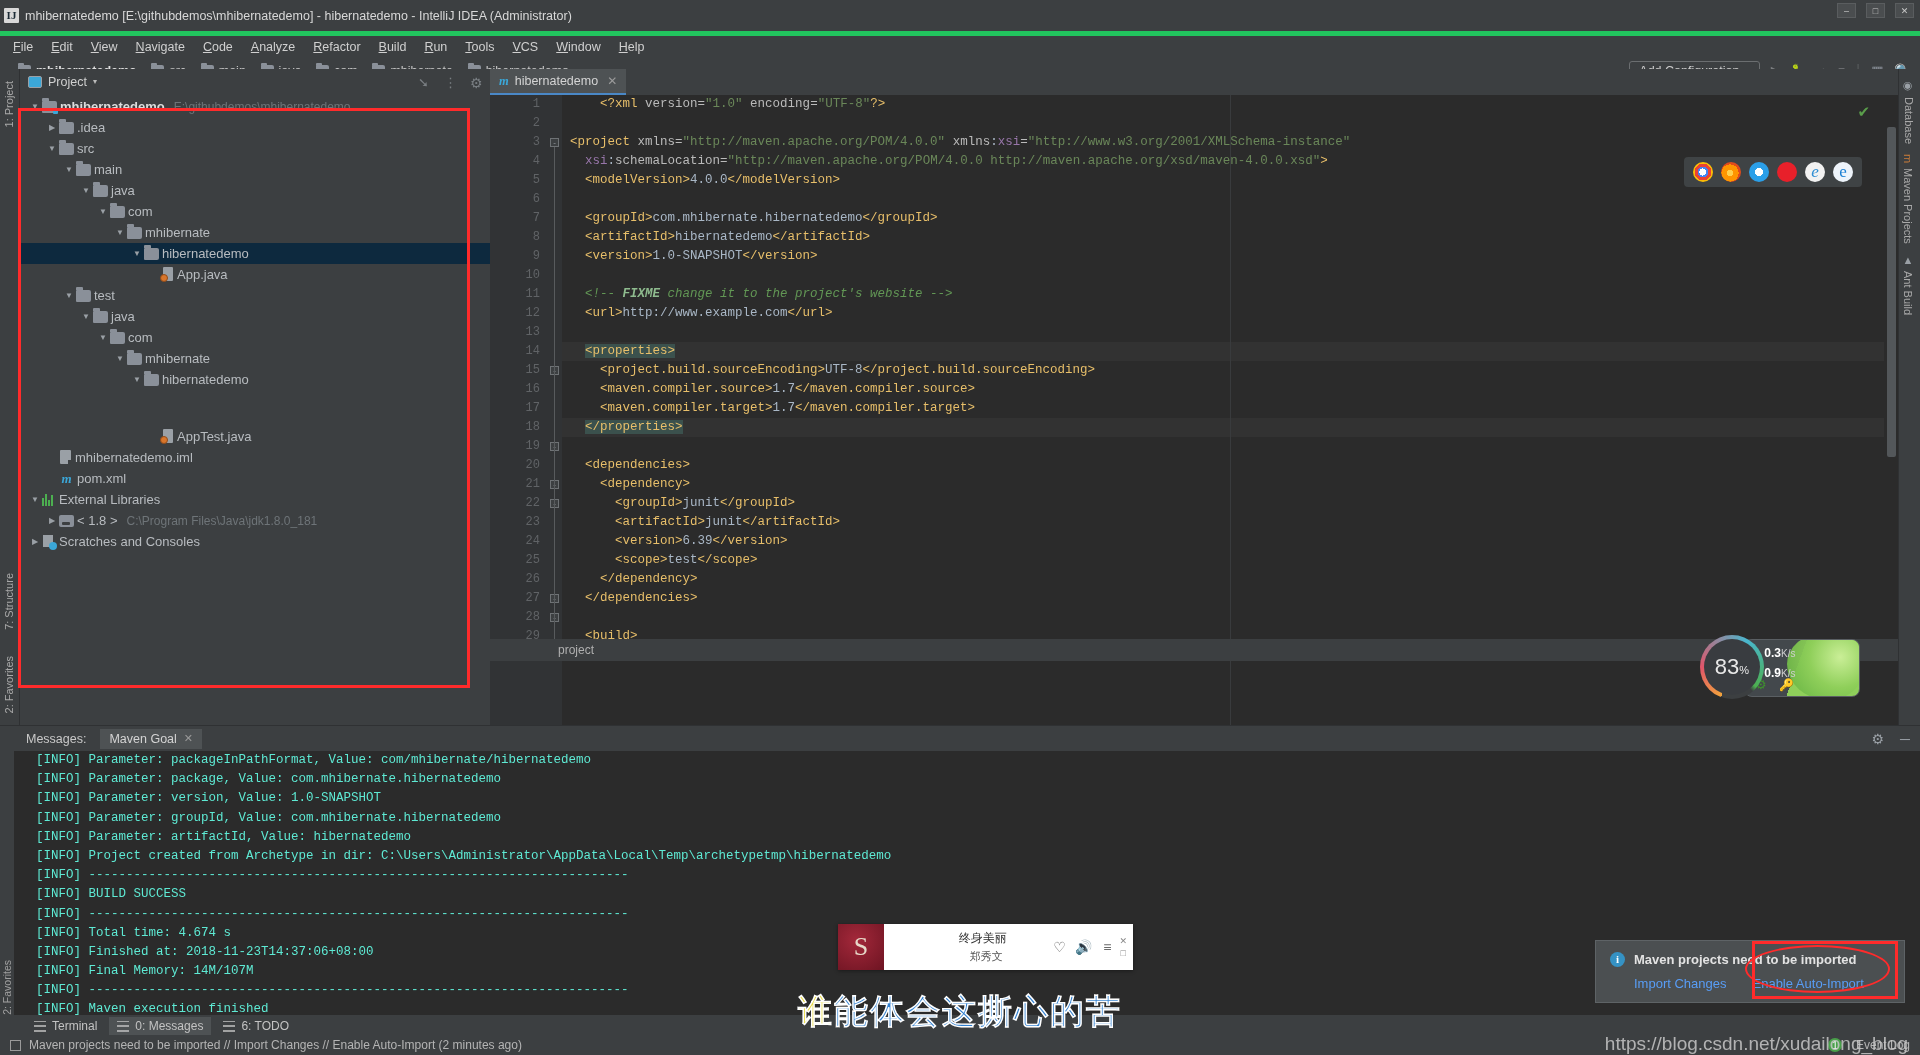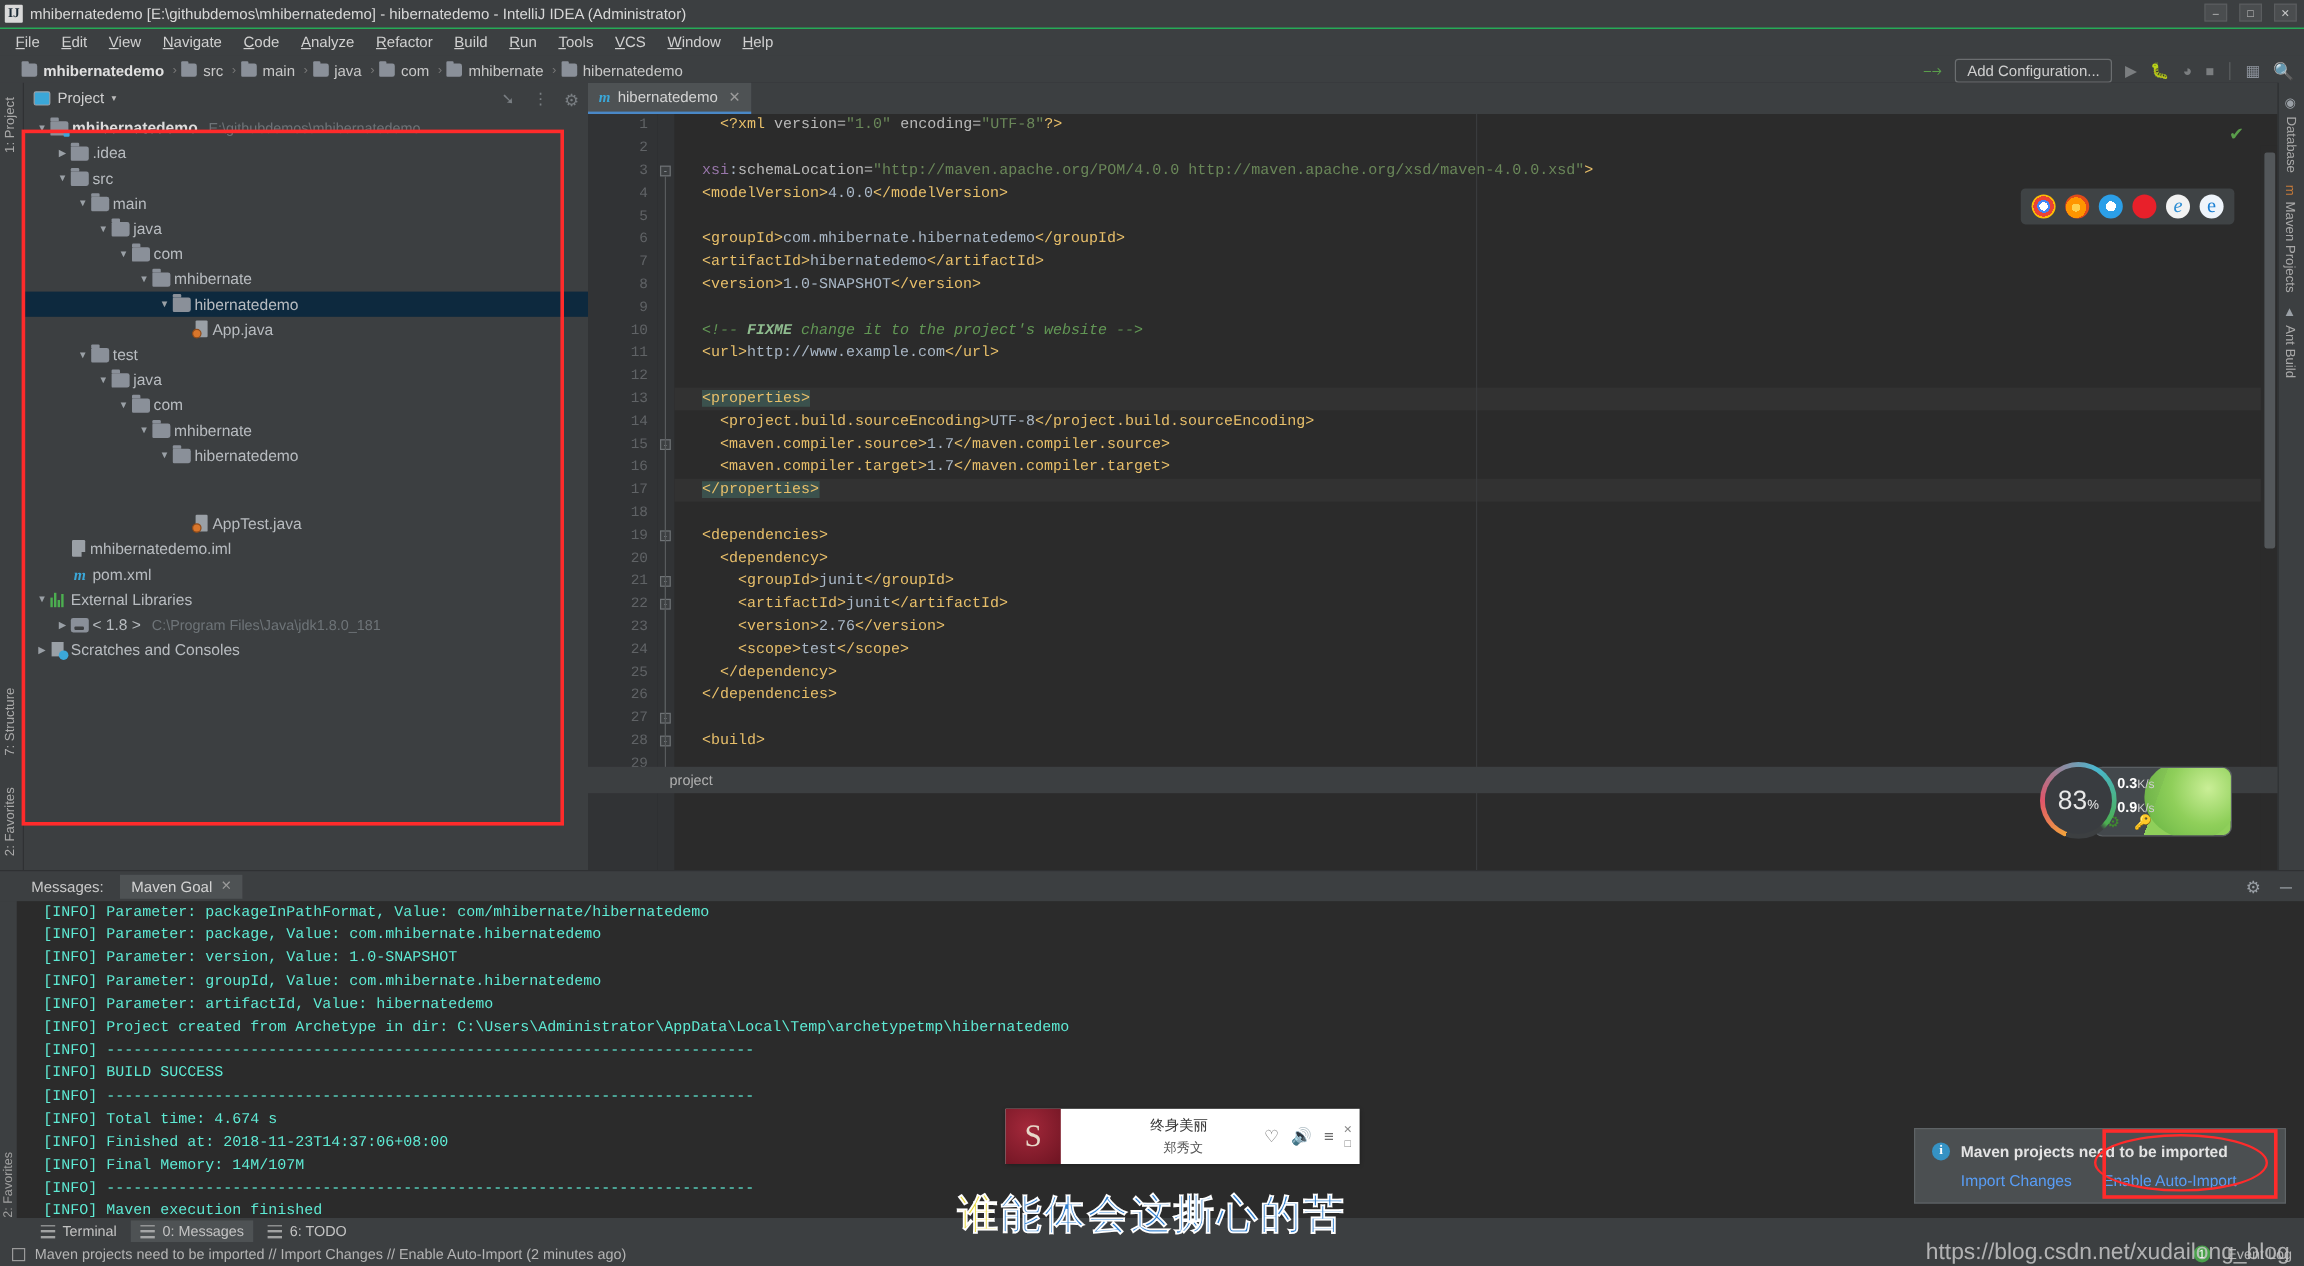--- a/index.html
+++ b/index.html
@@ -7,22 +7,22 @@
     width: 1920px; height: 1055px;
     background: #3c3f41;
     font-family: "Liberation Sans", sans-serif;
     overflow: hidden;
     color: #bbbbbb;
   }
   .app { position: relative; width: 1920px; height: 1055px; background: #3c3f41; }
 
   
   .titlebar {
-    height: 24px; background: #3c3f41; display: flex; align-items: center;
-    padding-left: 4px; position: relative; border-bottom: 1px solid #22c55e;
+    height: 36px; background: #3c3f41; display: flex; align-items: center;
+    padding-left: 4px; position: relative; border-bottom: 5px solid #22c55e;
   }
   .idea-logo {
     width: 15px; height: 15px; background: #d9d9d9; color:#1c2b36;
     font-size: 11px; font-weight: bold; line-height: 15px; text-align: center;
     margin-right: 6px; border-radius: 1px; font-family:"Liberation Serif",serif;
   }
   .title-text { font-size: 12.5px; color: #d8d8d8; }
   .win-controls { position: absolute; right: 6px; top: 3px; display: flex; gap: 10px; }
   .win-btn { width: 19px; height: 15px; background:#4a4d4f; border:1px solid #5a5d5f;
              display:flex; align-items:center; justify-content:center; color:#c8c8c8; font-size:9px;}
@@ -489,41 +489,42 @@
             <div class="foldmark" style="top: 518px;">-</div>
             <div class="foldmark" style="top: 556px;">-</div>
             <div class="foldline" style="top: 52px; height: 507px;"></div>
             <div class="foldline" style="top: 280px; height: 70px;"></div>
             <div class="foldline" style="top: 394px; height: 127px;"></div>
             <div class="foldline" style="top: 413px; height: 89px;"></div>
           </div>
         <div class="code" id="code">
             <div class="cl-row">    <span class="t-tag">&lt;?xml</span> <span class="t-attr">version</span>=<span class="t-str">"1.0"</span> <span class="t-attr">encoding</span>=<span class="t-str">"UTF-8"</span><span class="t-tag">?&gt;</span></div>
             <div class="cl-row">&nbsp;</div>
+            <div class="cl-row"><span class="t-tag">&lt;project</span> <span class="t-attr">xmlns</span>=<span class="t-str">"http://maven.apache.org/POM/4.0.0"</span> <span class="t-attr">xmlns</span><span class="t-val">:</span><span class="t-attr2">xsi</span>=<span class="t-str">"http://www.w3.org/2001/XMLSchema-instance"</span></div>
             <div class="cl-row">  <span class="t-attr2">xsi</span><span class="t-val">:</span><span class="t-attr">schemaLocation</span>=<span class="t-str">"http://maven.apache.org/POM/4.0.0 http://maven.apache.org/xsd/maven-4.0.0.xsd"</span><span class="t-tag">&gt;</span></div>
             <div class="cl-row">  <span class="t-tag">&lt;modelVersion&gt;</span><span class="t-val">4.0.0</span><span class="t-tag">&lt;/modelVersion&gt;</span></div>
             <div class="cl-row">&nbsp;</div>
             <div class="cl-row">  <span class="t-tag">&lt;groupId&gt;</span><span class="t-val">com.mhibernate.hibernatedemo</span><span class="t-tag">&lt;/groupId&gt;</span></div>
             <div class="cl-row">  <span class="t-tag">&lt;artifactId&gt;</span><span class="t-val">hibernatedemo</span><span class="t-tag">&lt;/artifactId&gt;</span></div>
             <div class="cl-row">  <span class="t-tag">&lt;version&gt;</span><span class="t-val">1.0-SNAPSHOT</span><span class="t-tag">&lt;/version&gt;</span></div>
             <div class="cl-row">&nbsp;</div>
             <div class="cl-row">  <span class="t-com">&lt;!-- <span class="t-comb">FIXME</span> change it to the project's website --&gt;</span></div>
             <div class="cl-row">  <span class="t-tag">&lt;url&gt;</span><span class="t-val">http://www.example.com</span><span class="t-tag">&lt;/url&gt;</span></div>
             <div class="cl-row">&nbsp;</div>
             <div class="cl-row hl">  <span class="t-tag hl-tag">&lt;properties&gt;</span></div>
             <div class="cl-row">    <span class="t-tag">&lt;project.build.sourceEncoding&gt;</span><span class="t-val">UTF-8</span><span class="t-tag">&lt;/project.build.sourceEncoding&gt;</span></div>
             <div class="cl-row">    <span class="t-tag">&lt;maven.compiler.source&gt;</span><span class="t-val">1.7</span><span class="t-tag">&lt;/maven.compiler.source&gt;</span></div>
             <div class="cl-row">    <span class="t-tag">&lt;maven.compiler.target&gt;</span><span class="t-val">1.7</span><span class="t-tag">&lt;/maven.compiler.target&gt;</span></div>
             <div class="cl-row hl">  <span class="t-tag hl-tag">&lt;/properties&gt;</span></div>
             <div class="cl-row">&nbsp;</div>
             <div class="cl-row">  <span class="t-tag">&lt;dependencies&gt;</span></div>
             <div class="cl-row">    <span class="t-tag">&lt;dependency&gt;</span></div>
             <div class="cl-row">      <span class="t-tag">&lt;groupId&gt;</span><span class="t-val">junit</span><span class="t-tag">&lt;/groupId&gt;</span></div>
             <div class="cl-row">      <span class="t-tag">&lt;artifactId&gt;</span><span class="t-val">junit</span><span class="t-tag">&lt;/artifactId&gt;</span></div>
-            <div class="cl-row">      <span class="t-tag">&lt;version&gt;</span><span class="t-val">2.76</span><span class="t-tag">&lt;/version&gt;</span></div>
+            <div class="cl-row">      <span class="t-tag">&lt;version&gt;</span><span class="t-val">6.39</span><span class="t-tag">&lt;/version&gt;</span></div>
             <div class="cl-row">      <span class="t-tag">&lt;scope&gt;</span><span class="t-val">test</span><span class="t-tag">&lt;/scope&gt;</span></div>
             <div class="cl-row">    <span class="t-tag">&lt;/dependency&gt;</span></div>
             <div class="cl-row">  <span class="t-tag">&lt;/dependencies&gt;</span></div>
             <div class="cl-row">&nbsp;</div>
             <div class="cl-row">  <span class="t-tag">&lt;build&gt;</span></div>
           </div>
         <div class="scroll-marker-col">
           <div class="scroll-thumb"></div>
         </div>
       </div>

